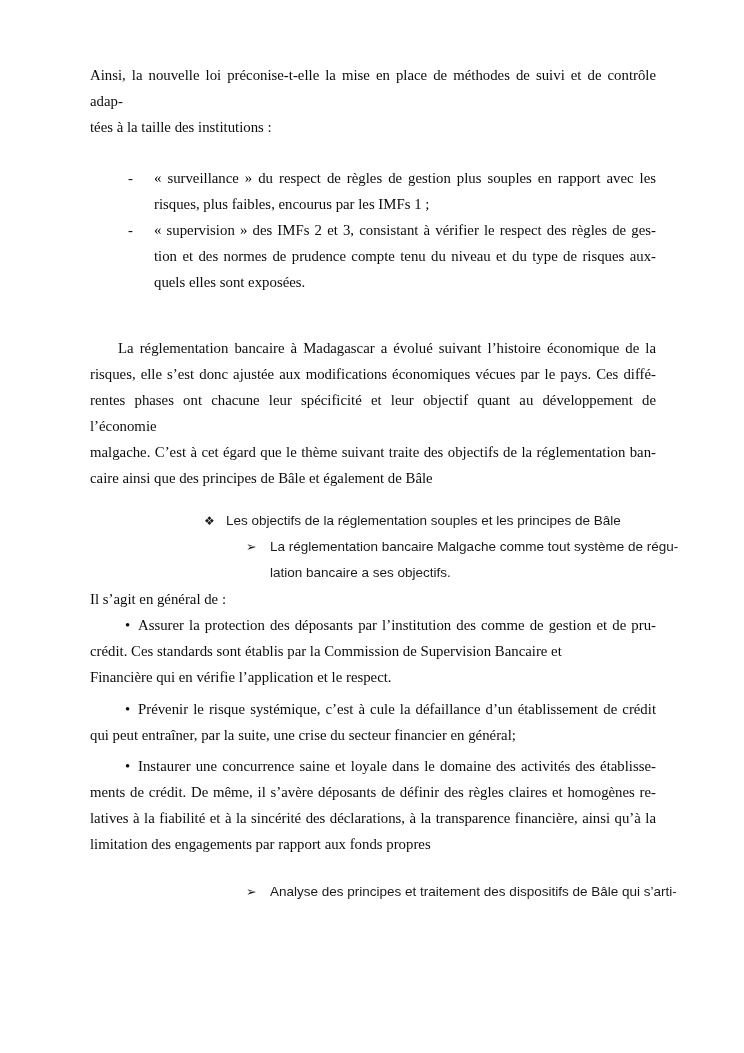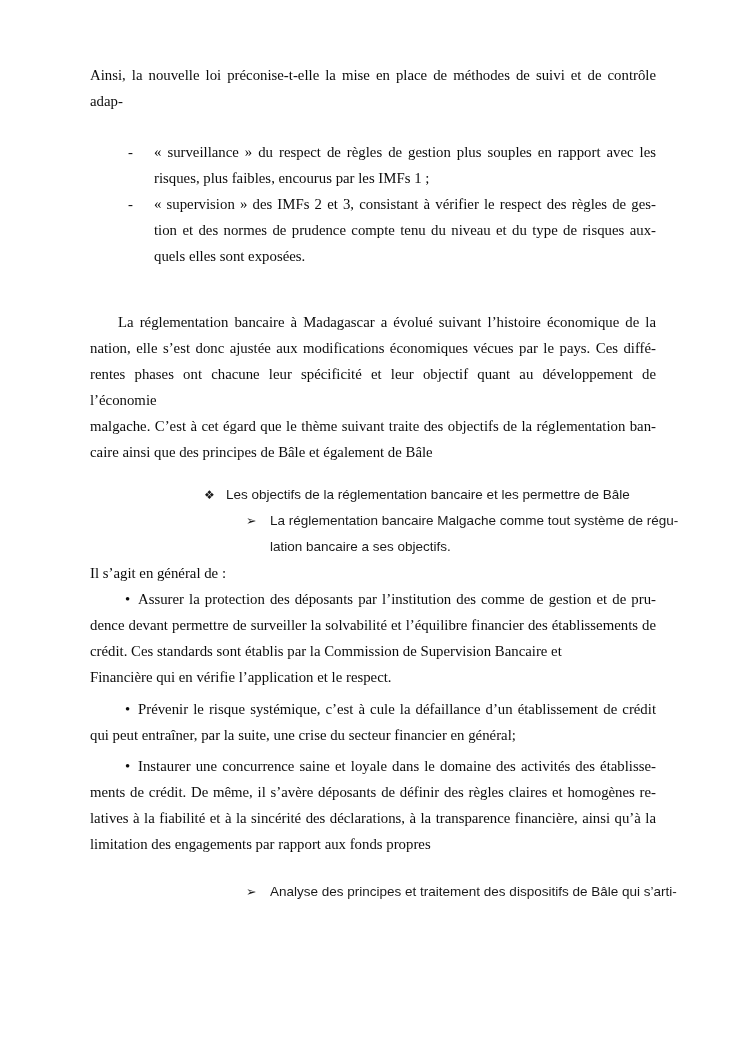--- a/index.html
+++ b/index.html
@@ -48,68 +48,68 @@
   }
 </style>
 </head>
 <body>
 
 <div class="page">
   <div class="content">
 
     <div class="blk" id="blk-p1">
       <span class="ln j">Ainsi, la nouvelle loi préconise-t-elle la mise en place de méthodes de suivi et de contrôle adap-</span>
+      <span class="ln">tées à la taille des institutions :</span>
     </div>
 
     <div class="blk" id="blk-dash">
       <div class="blk">
         <span class="ln j dash-line">
           <span class="marker">-</span><span>« surveillance » du respect de règles de gestion plus souples en rapport avec les</span>
         </span>
         <span class="ln dash-line">risques, plus faibles, encourus par les IMFs 1 ;</span>
       </div>
       <div class="blk">
         <span class="ln j dash-line">
           <span class="marker">-</span><span>« supervision » des IMFs 2 et 3, consistant à vérifier le respect des règles de ges-</span>
         </span>
         <span class="ln j dash-line">tion et des normes de prudence compte tenu du niveau et du type de risques aux-</span>
         <span class="ln dash-line">quels elles sont exposées.</span>
       </div>
     </div>
 
     <div class="blk" id="blk-p2">
       <span class="ln j indent-first">La réglementation bancaire à Madagascar a évolué suivant l’histoire économique de la</span>
-      <span class="ln j">nation, elle s’est donc ajustée aux modifications économiques vécues par le pays. Ces diffé-</span>
+      <span class="ln j">risques, elle s’est donc ajustée aux modifications économiques vécues par le pays. Ces diffé-</span>
       <span class="ln j">rentes phases ont chacune leur spécificité et leur objectif quant au développement de l’économie</span>
       <span class="ln j">malgache. C’est à cet égard que le thème suivant traite des objectifs de la réglementation ban-</span>
       <span class="ln">caire ainsi que des principes de Bâle et également de Bâle</span>
     </div>
 
     <div class="blk sans" id="blk-diamond">
       <span class="ln diamond-line">
-        <span class="marker">❖</span><span>Les objectifs de la réglementation bancaire et les permettre de Bâle</span>
+        <span class="marker">❖</span><span>Les objectifs de la réglementation souples et les principes de Bâle</span>
       </span>
     </div>
 
     <div class="blk sans" id="blk-arrow1">
       <span class="ln arrow-line">
         <span class="marker">➢</span><span>La réglementation bancaire Malgache comme tout système de régu-</span>
       </span>
       <span class="ln arrow-line">lation bancaire a ses objectifs.</span>
     </div>
 
     <div class="blk" id="blk-p3">
       <span class="ln">Il s’agit en général de :</span>
     </div>
 
     <div class="blk" id="blk-b1">
       <span class="ln j bullet-first">
         <span class="marker">•</span><span>Assurer la protection des déposants par l’institution des comme de gestion et de pru-</span>
       </span>
-      <span class="ln j">dence devant permettre de surveiller la solvabilité et l’équilibre financier des établissements de</span>
       <span class="ln">crédit. Ces standards sont établis par la Commission de Supervision Bancaire et</span>
       <span class="ln">Financière qui en vérifie l’application et le respect.</span>
     </div>
 
     <div class="blk" id="blk-b2">
       <span class="ln j bullet-first">
         <span class="marker">•</span><span>Prévenir le risque systémique, c’est à cule la défaillance d’un établissement de crédit</span>
       </span>
       <span class="ln">qui peut entraîner, par la suite, une crise du secteur financier en général;</span>
     </div>

